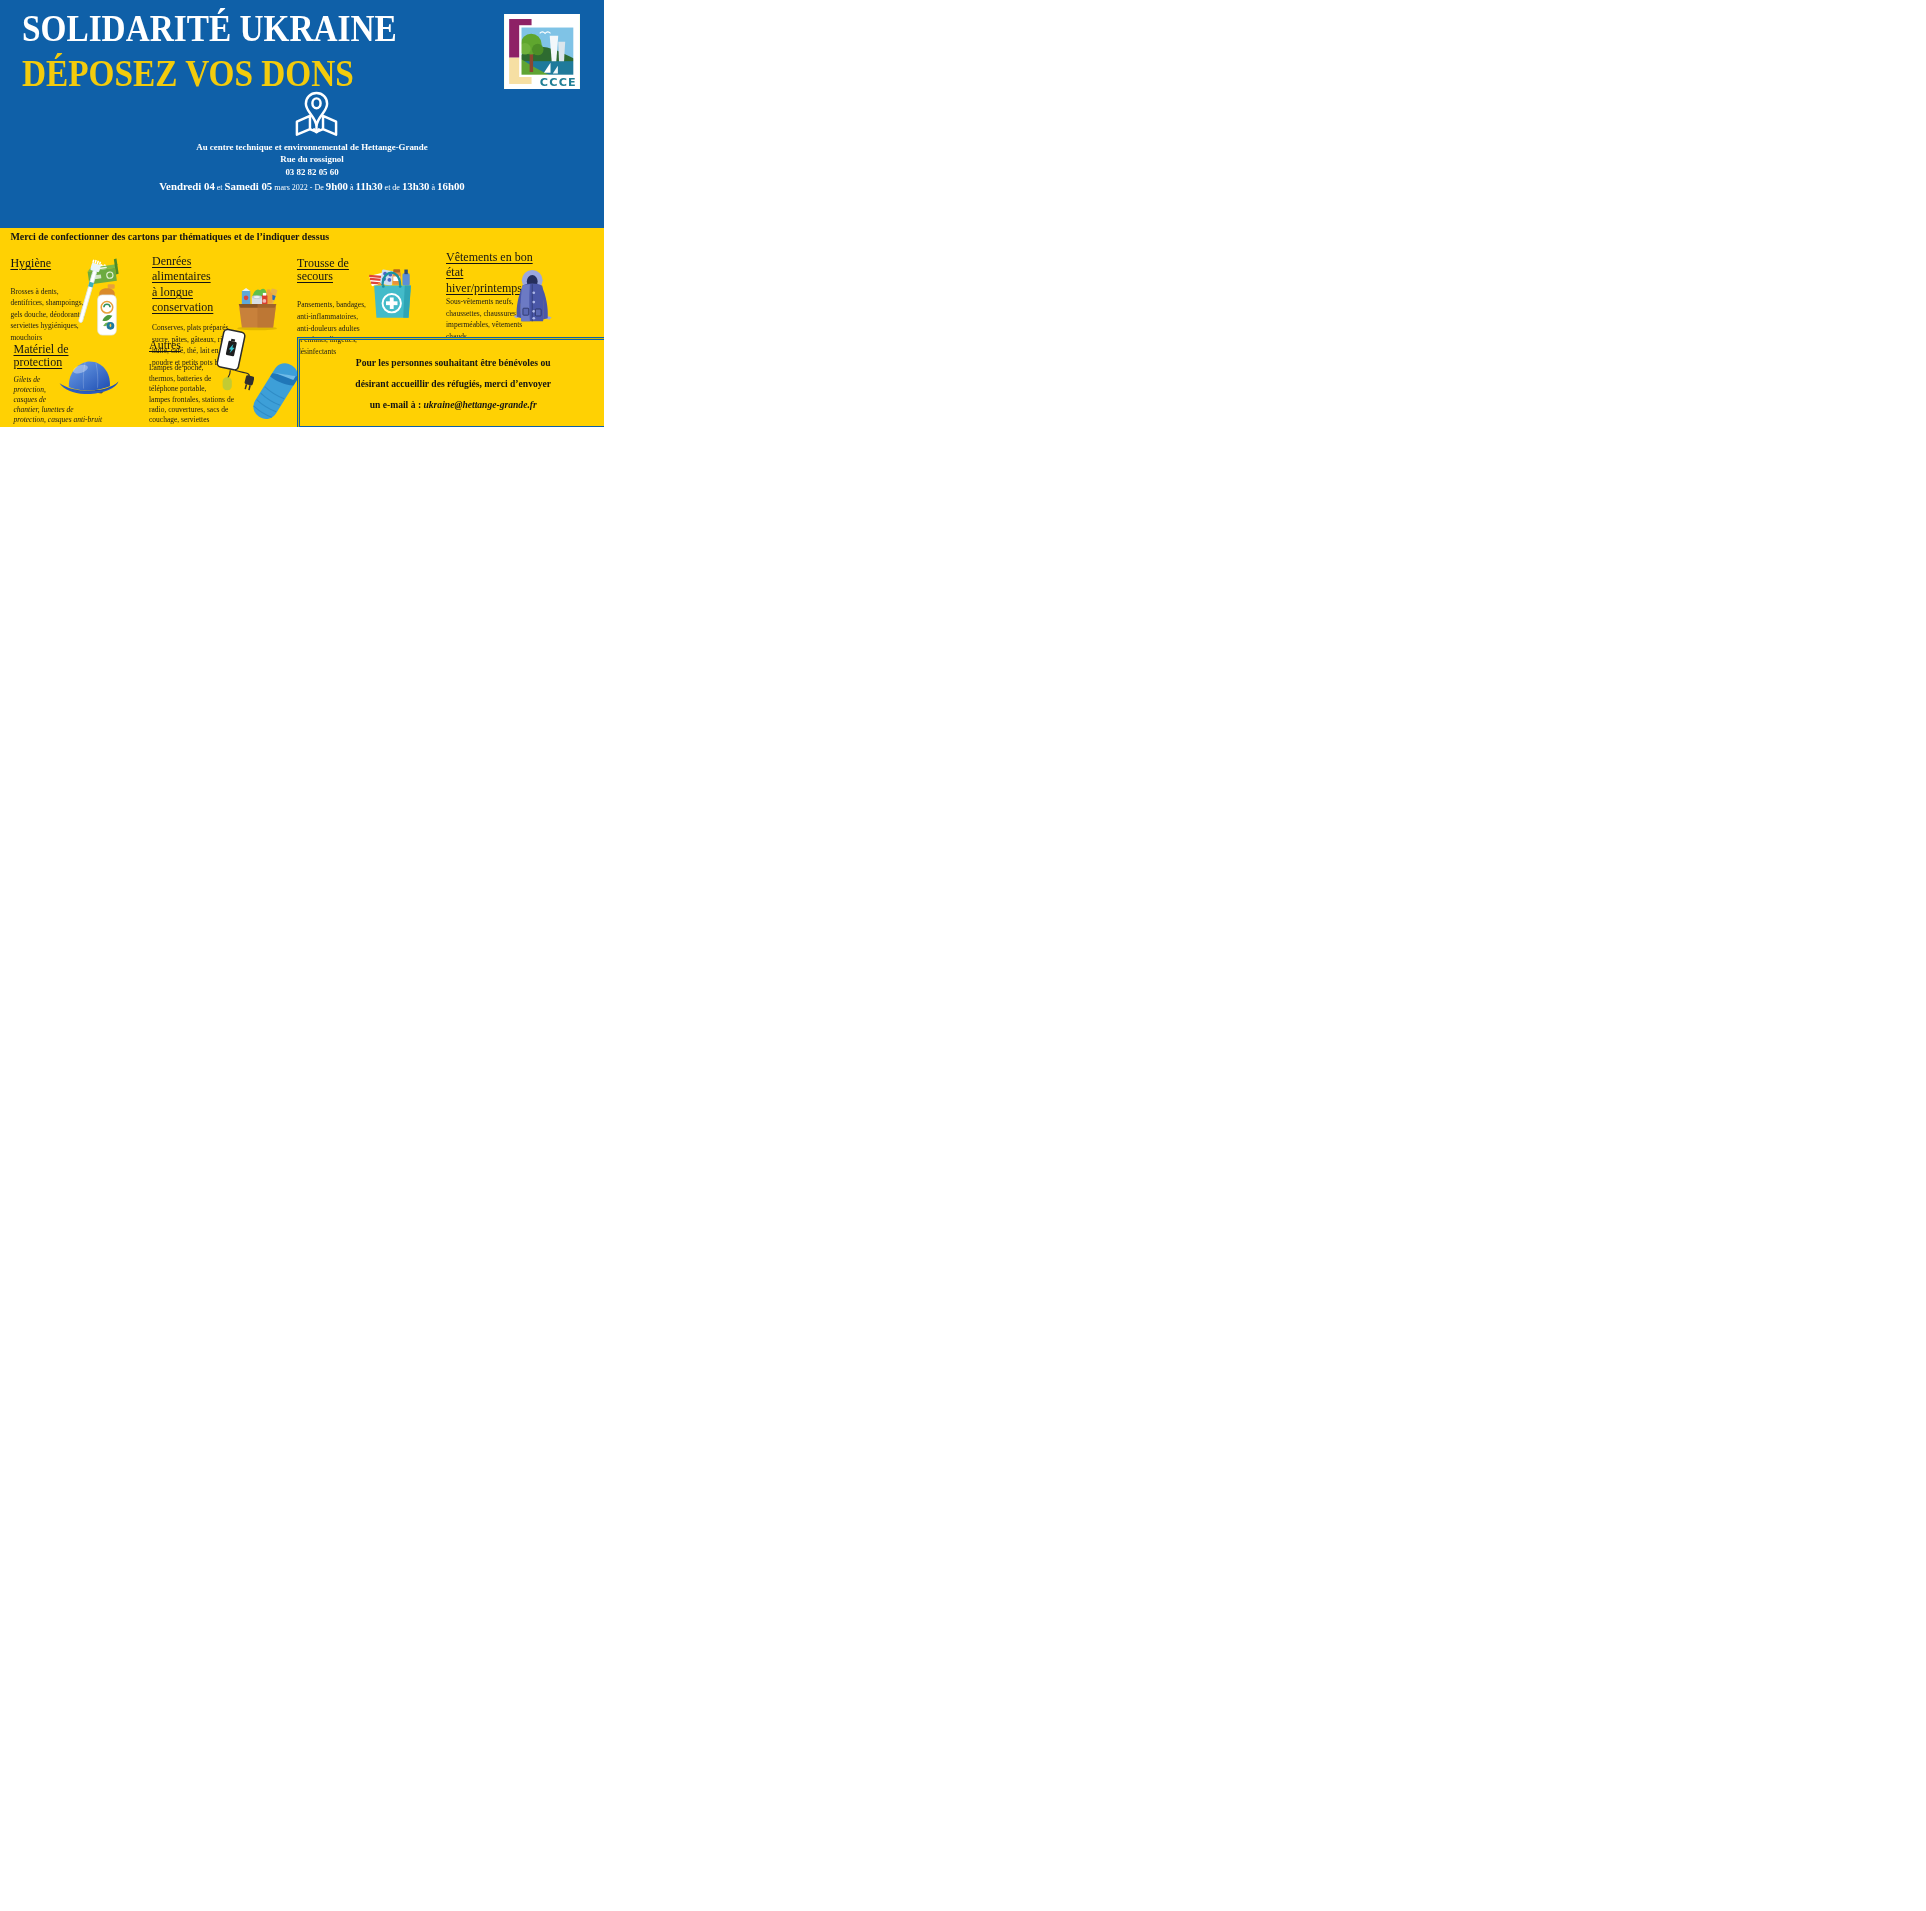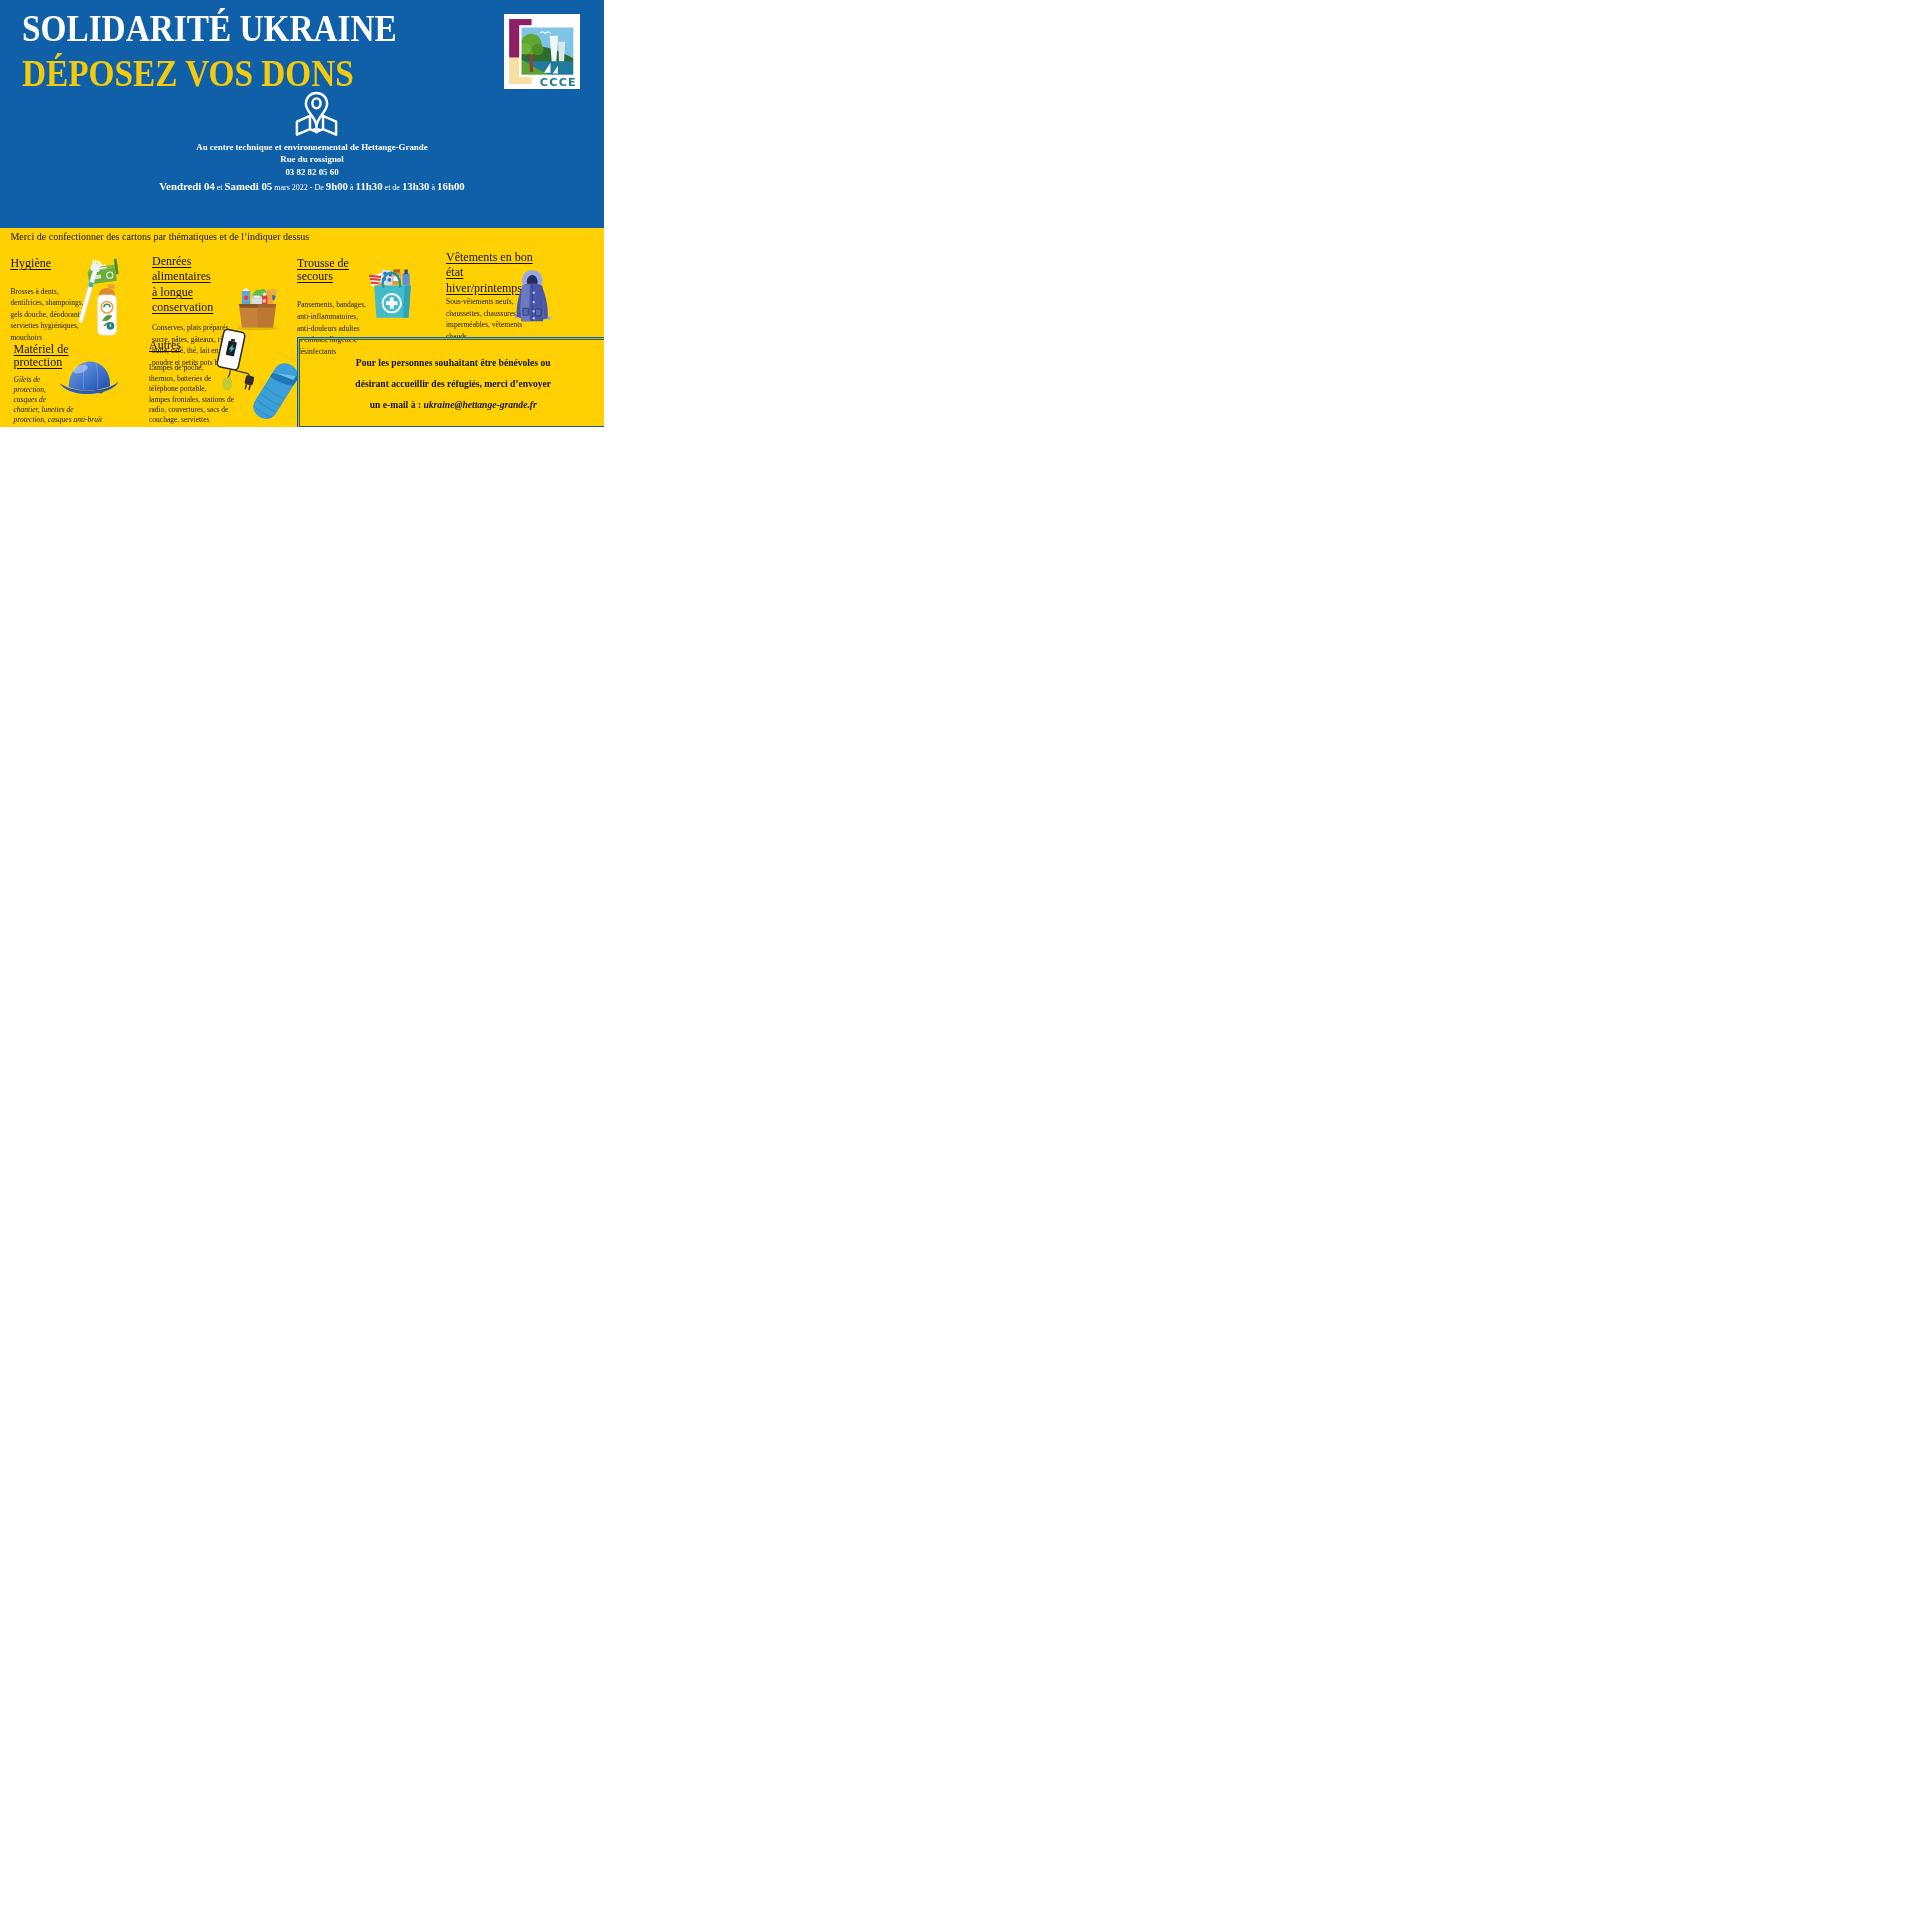--- a/index.html
+++ b/index.html
@@ -26,21 +26,21 @@
   .pin{position:absolute;left:292px;top:89px;width:49px;height:50px;}
   
   .center-stack{position:absolute;left:20px;right:0;top:141px;text-align:center;color:#ffffff;}
   .loc{font-size:8.9px;line-height:12.3px;font-weight:bold;}
   .schedule{margin-top:1.9px;font-weight:bold;}
   .schedule .big{font-size:10.8px;}
   .schedule .small{font-size:8px;font-weight:normal;}
   .transport{position:absolute;left:0;right:0;top:193px;text-align:center;
     color:#ffffff;font-weight:bold;font-size:8.7px;line-height:16px;}
   
-  .intro{position:absolute;left:10.4px;top:231px;font-size:10px;font-weight:normal;color:#141414;}
+  .intro{position:absolute;left:10.4px;top:231px;font-size:10px;font-weight:bold;color:#141414;}
   .cat{position:absolute;color:#141414;}
   .cat-title{
     font-size:12px;font-weight:normal;line-height:12.7px;white-space:pre-line;
     text-decoration:underline;text-decoration-thickness:1px;text-underline-offset:1.9px;
   }
   .cat-title.t2{line-height:15.4px;}
   .cat-items{font-size:7.5px;line-height:11.6px;white-space:pre-line;color:#1A1A1A;}
   #cat-hygiene{left:10.4px;top:257px;width:83px;}   #cat-hygiene .cat-title{margin-bottom:16px;}
   #cat-food{left:152px;top:254px;width:98px;}     #cat-food .cat-title{margin-bottom:6.5px;}
   #cat-firstaid{left:297px;top:257px;width:87px;} #cat-firstaid .cat-title{margin-bottom:17px;}

